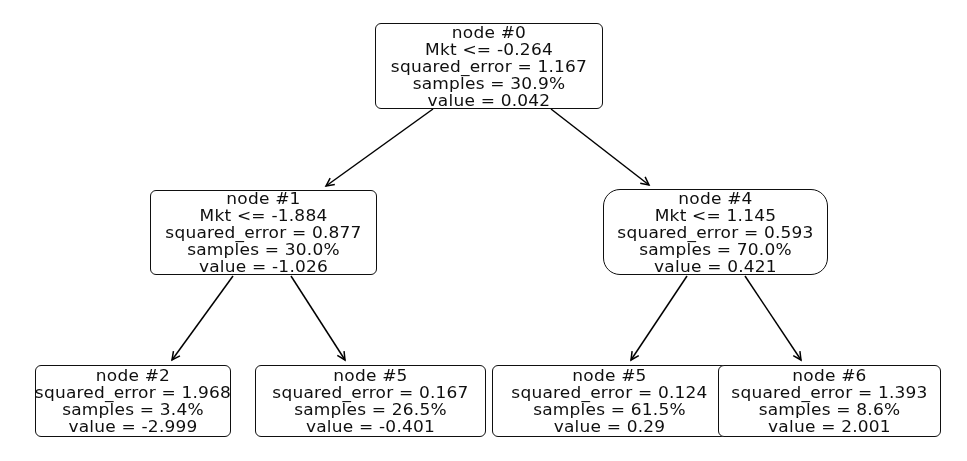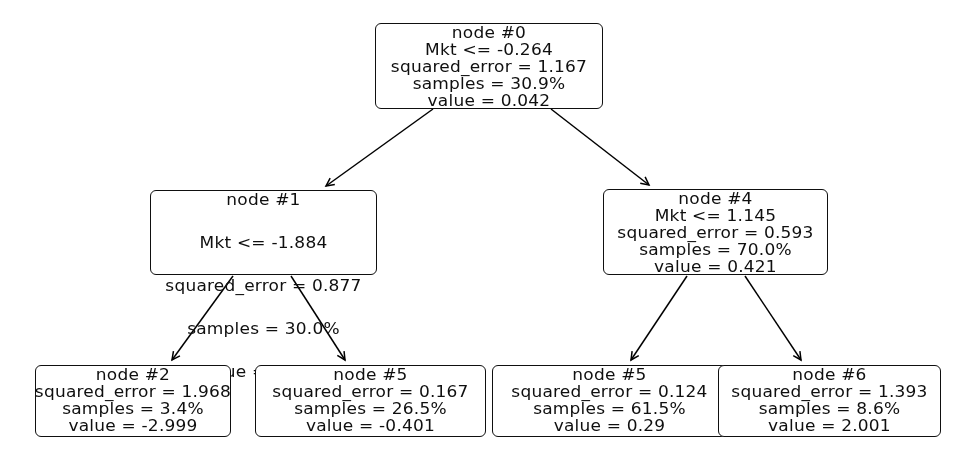--- a/index.html
+++ b/index.html
@@ -25,36 +25,37 @@
     z-index: 1;
   }
   .node {
     position: absolute;
     box-sizing: border-box;
     background: #ffffff;
     border: 1.4px solid #0f0f0f;
     border-radius: 6px;
     display: flex;
     flex-direction: column;
+    justify-content: center;
     align-items: center;
     z-index: 2;
     color: #0f0f0f;
   }
   .node .line {
     font-size: 17px;
     line-height: 17px;
     white-space: nowrap;
     text-align: center;
     letter-spacing: 0.2px;
     transform: scaleY(0.95);
   }
   
   #n0 { left: 375px; top: 23px;  width: 228px; height: 86px; }
-  #n1 { left: 150px; top: 190px; width: 227px; height: 85px; gap: 26px; }
-  #n4 { left: 603px; top: 189px; width: 225px; height: 86px; }
+  #n1 { left: 150px; top: 190px; width: 227px; height: 85px; }
+  #n4 { left: 603px; top: 189px; width: 225px; height: 86px; border-radius: 17px; }
   #n2 { left: 35px;  top: 365px; width: 196px; height: 72px; }
   #n3 { left: 255px; top: 365px; width: 231px; height: 72px; }
   #n5 { left: 492px; top: 365px; width: 235px; height: 72px; }
   #n6 { left: 718px; top: 365px; width: 223px; height: 72px; }
 </style>
 </head>
 <body>
 
 <div class="figure">
 

